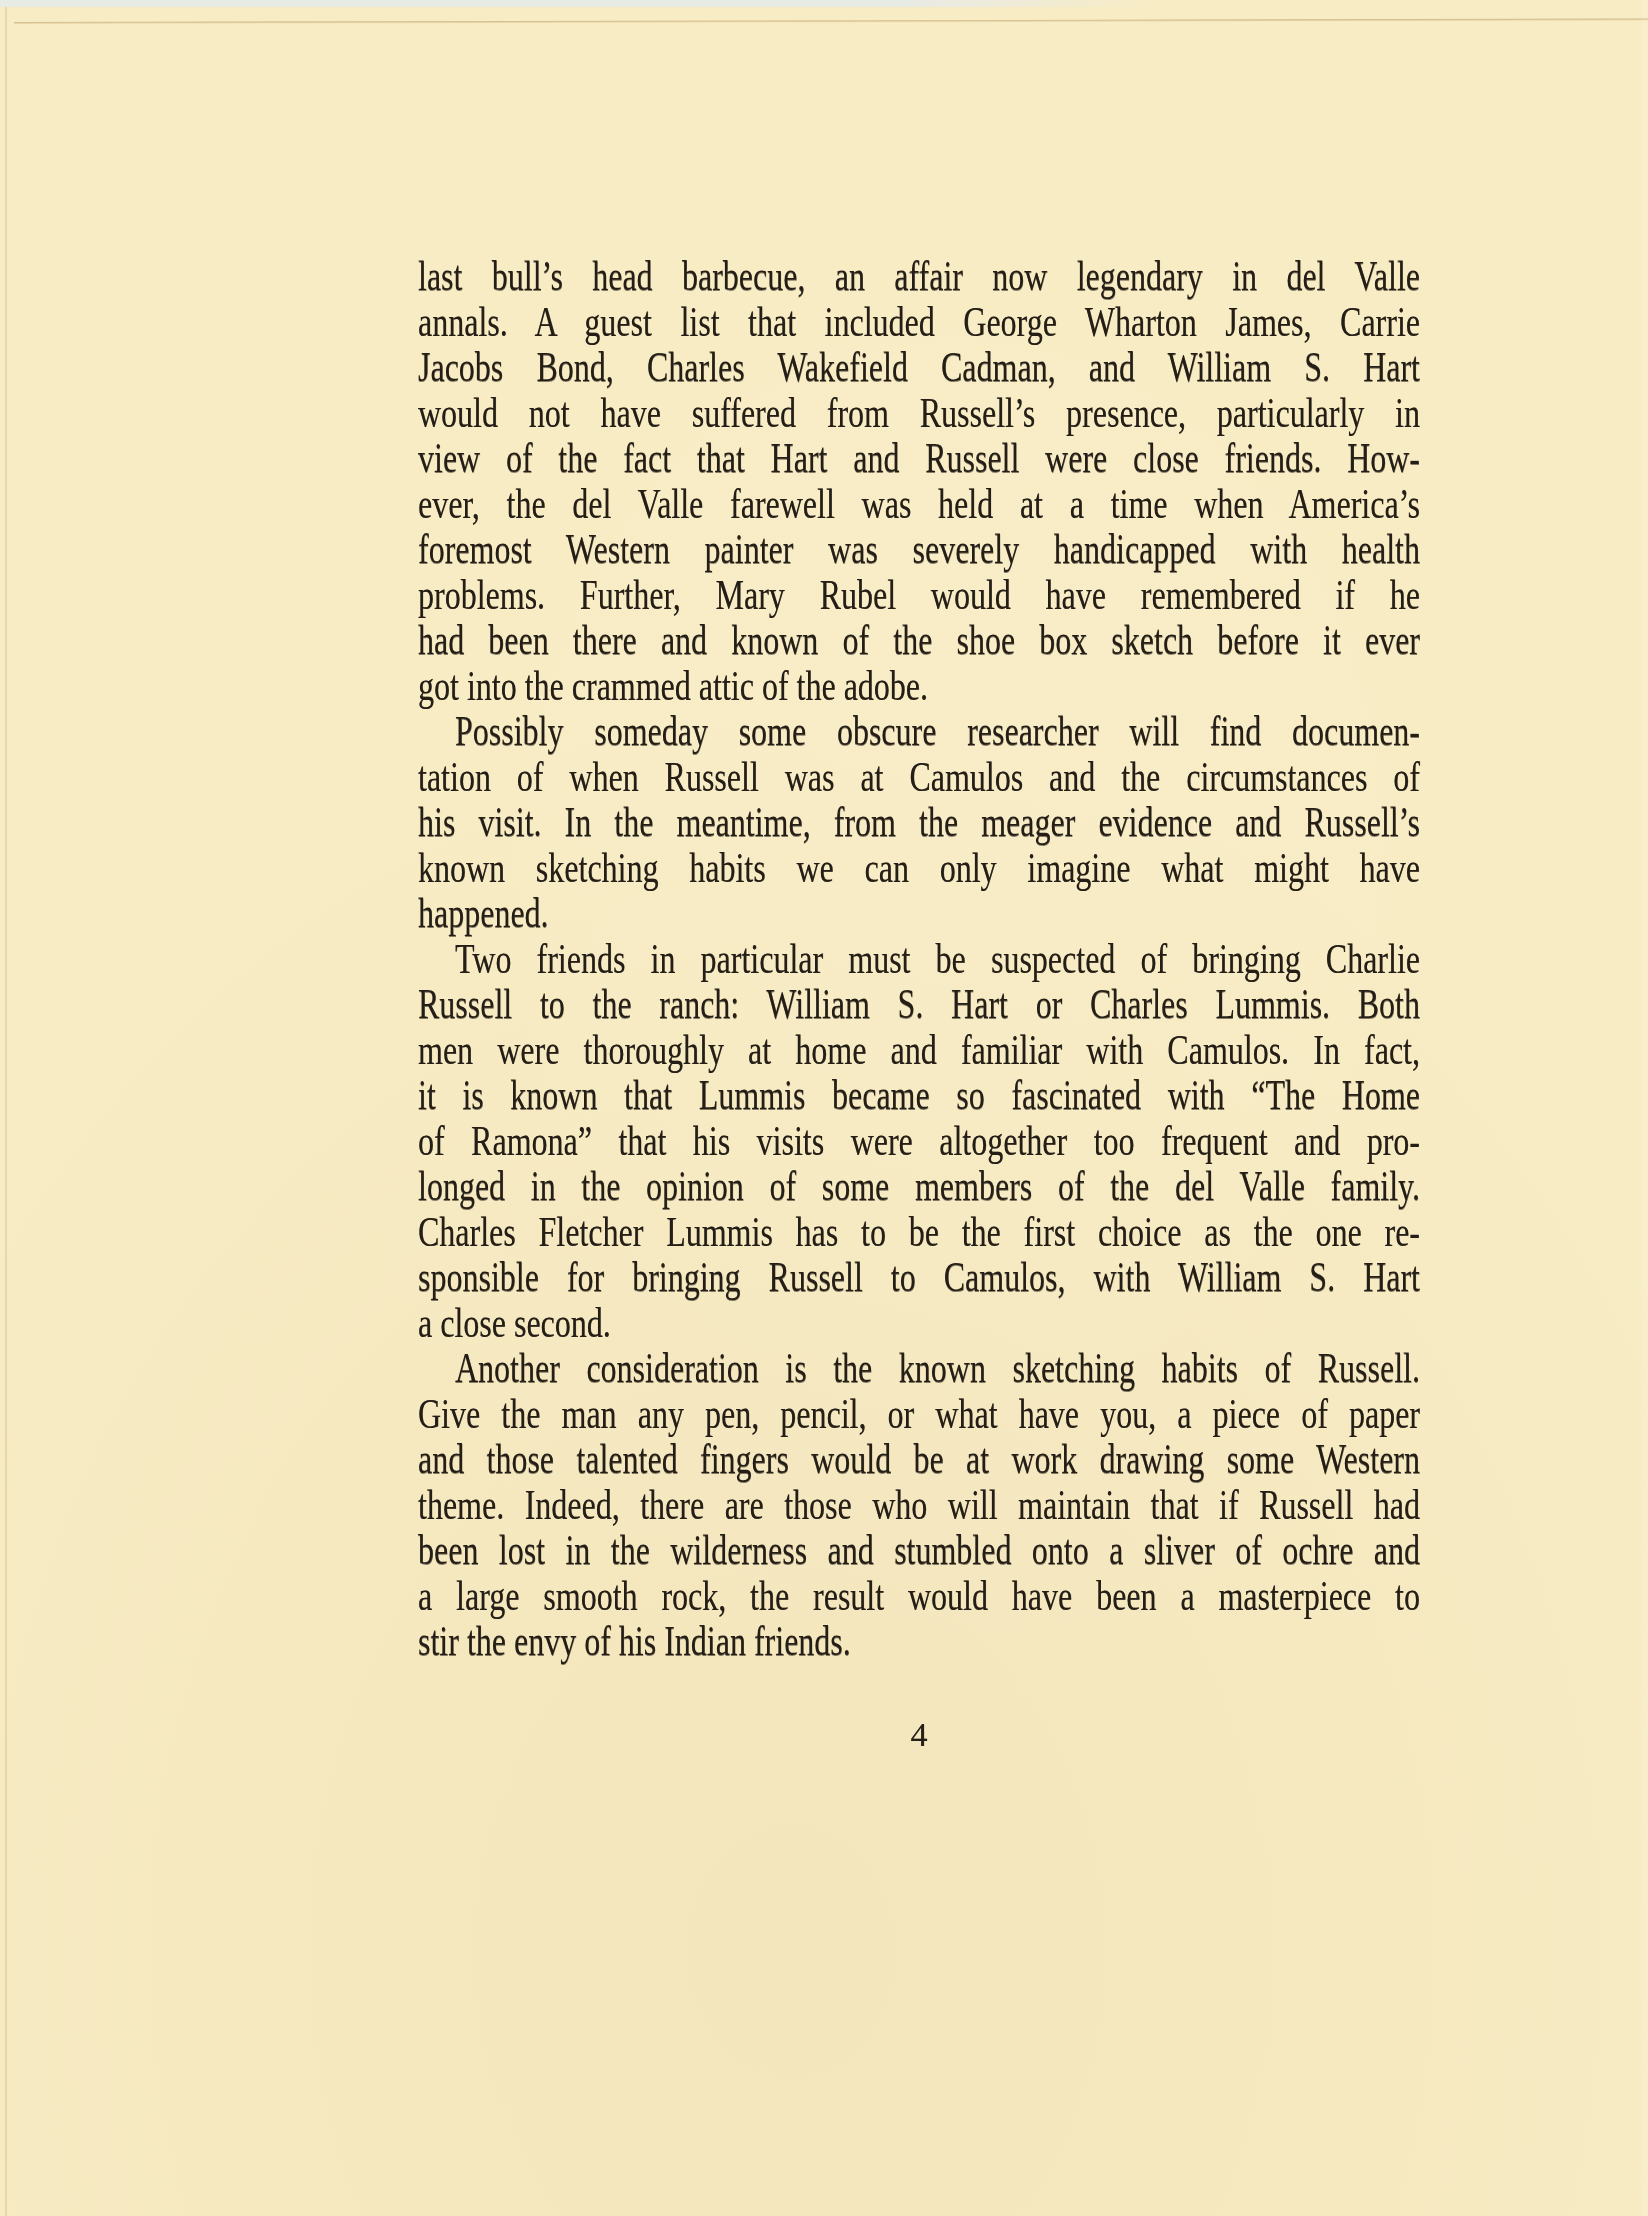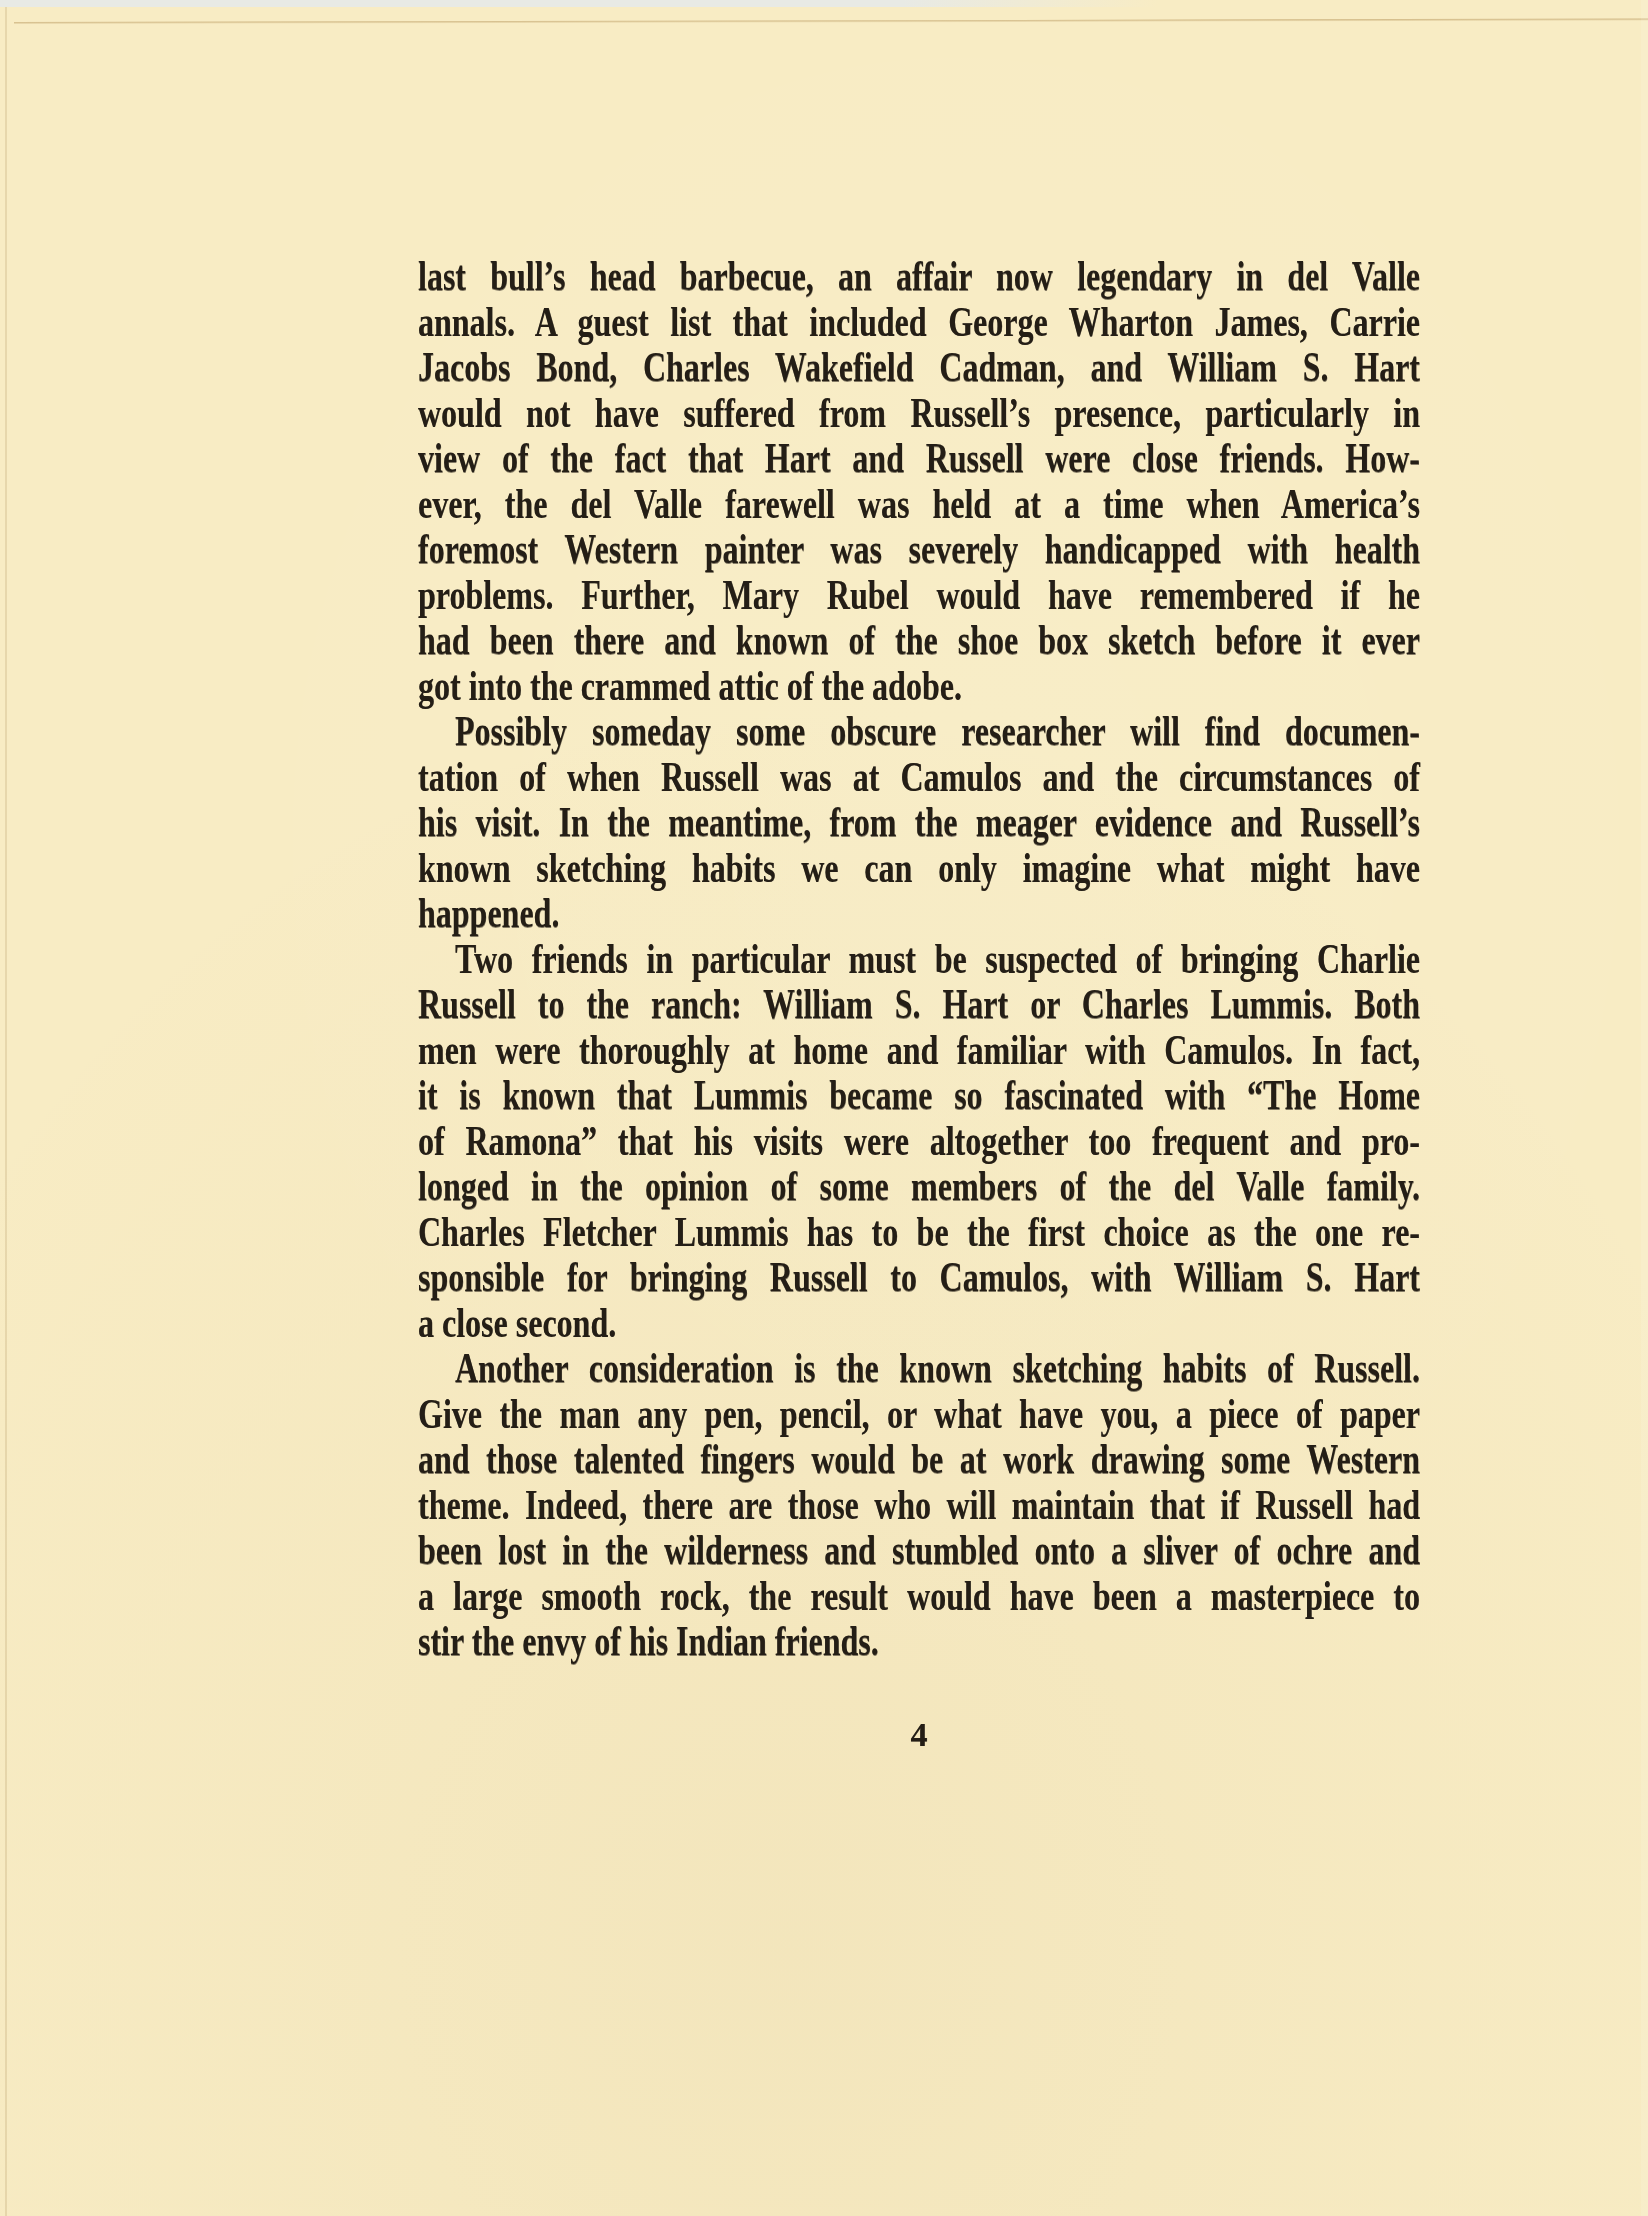--- a/index.html
+++ b/index.html
@@ -14,21 +14,20 @@
     overflow: hidden;
     font-family: "Liberation Serif", "DejaVu Serif", serif;
   }
   .page {
     position: absolute;
     inset: 0;
     background:
       radial-gradient(1107px 1309px at 58% 38%, rgba(255,255,255,0.06), transparent 70%),
       radial-gradient(1409px 1711px at 48% 88%, rgba(150,110,40,0.05), transparent 75%),
       #f8ecc4;
-    font-weight: bold;
   }
   
   .scan-strip {
     position: absolute;
     top: 0; left: 0;
     width: 1158px; height: 6.5px;
     background: linear-gradient(to right, #e8eae5 78%, rgba(232,234,229,0));
   }
   
   .page-top-edge {

